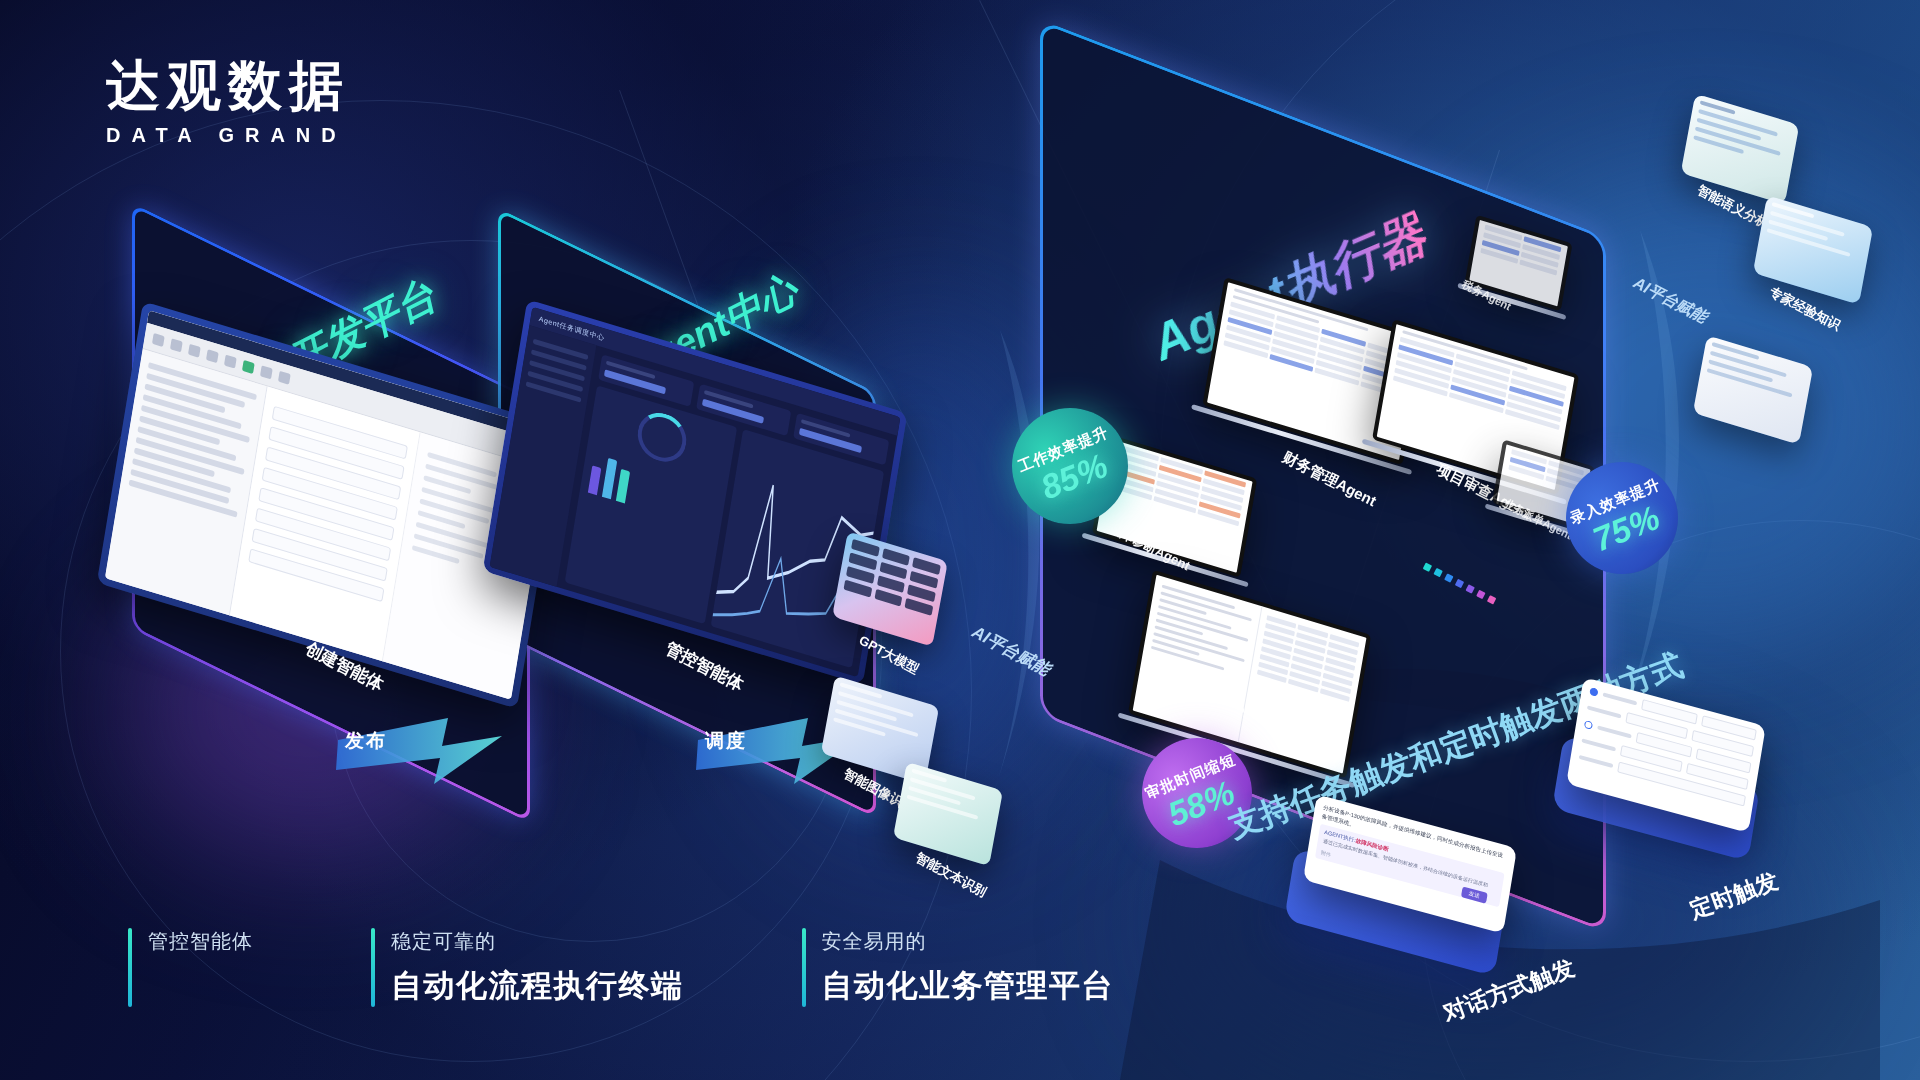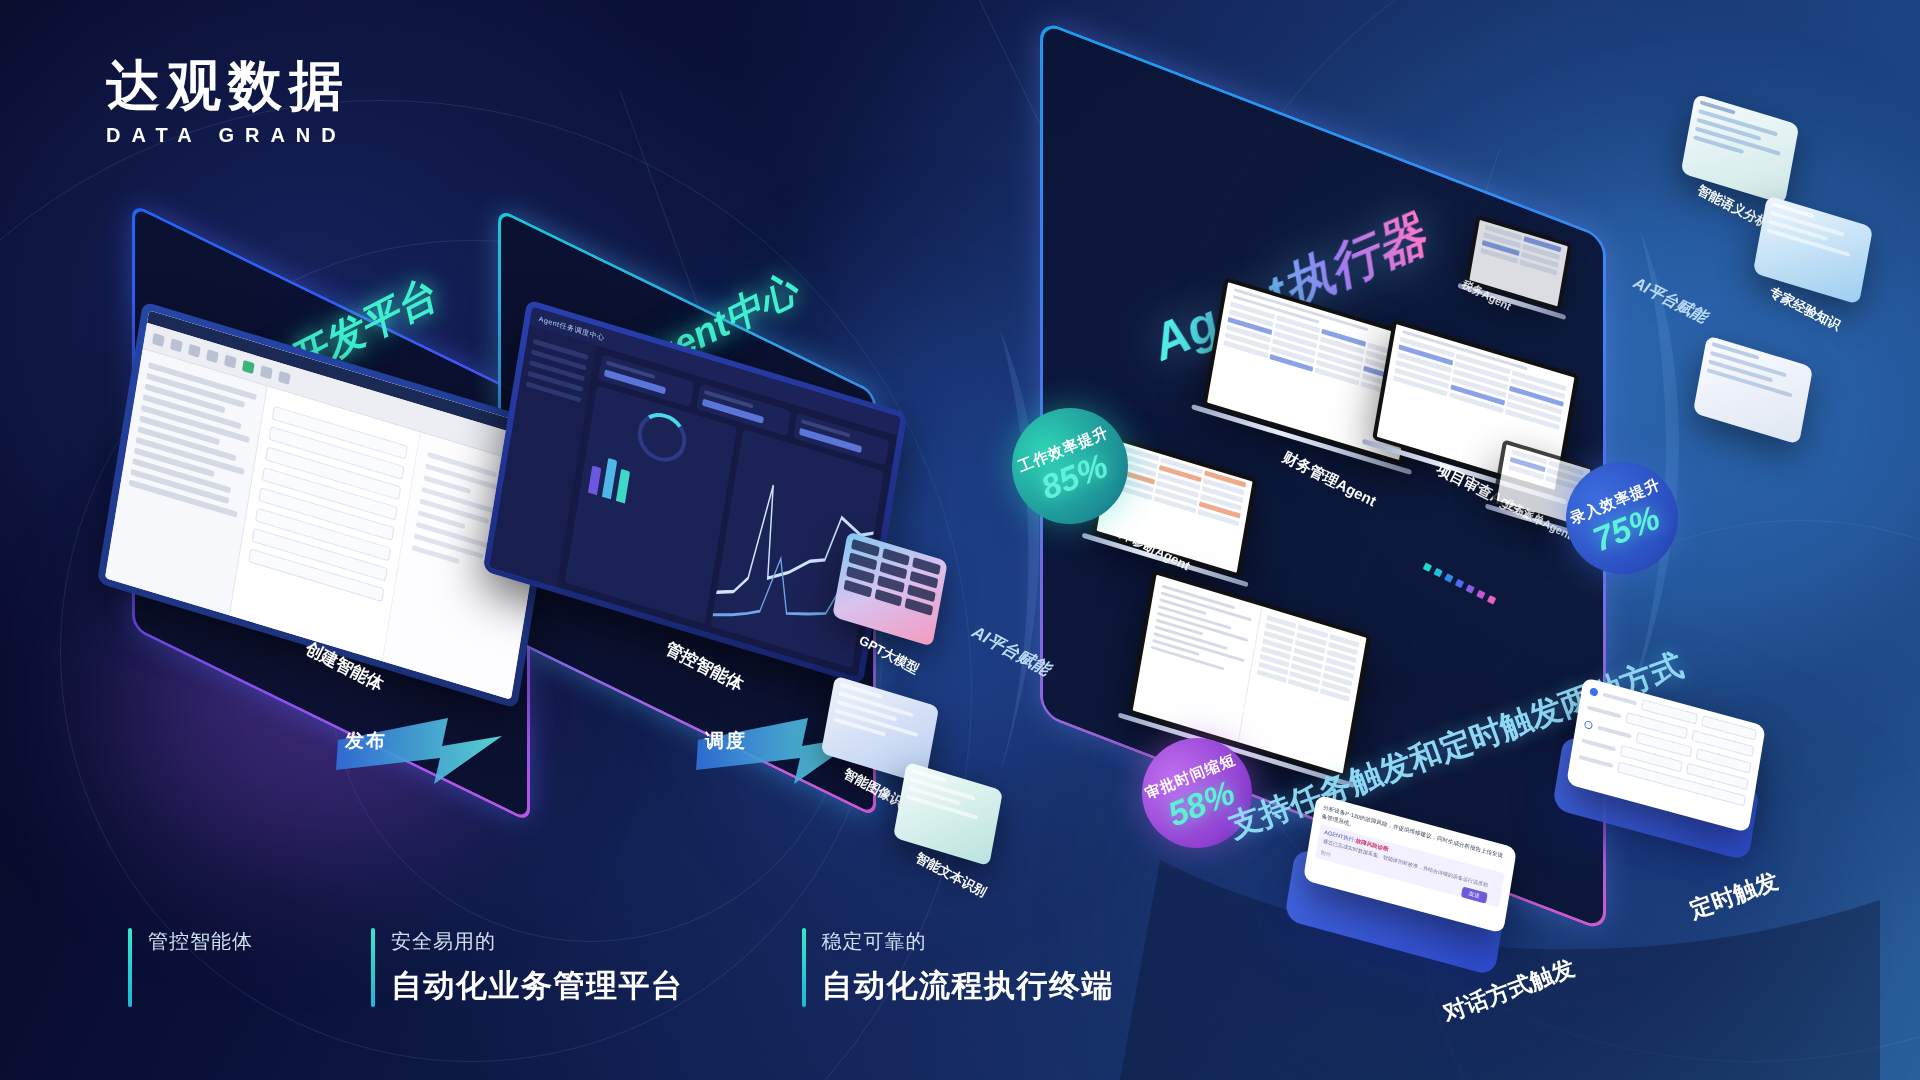--- a/index.html
+++ b/index.html
@@ -732,26 +732,26 @@
   <div id="captions">
     <div class="cap">
       <div class="capbar"></div>
       <div>
         <div class="sub">管控智能体</div>
       </div>
     </div>
     <div class="cap">
       <div class="capbar"></div>
       <div>
-        <div class="sub">安全易用的</div>
-        <div class="main">自动化业务管理平台</div>
+        <div class="sub">稳定可靠的</div>
+        <div class="main">自动化流程执行终端</div>
       </div>
     </div>
     <div class="cap">
       <div class="capbar"></div>
       <div>
-        <div class="sub">稳定可靠的</div>
-        <div class="main">自动化流程执行终端</div>
+        <div class="sub">安全易用的</div>
+        <div class="main">自动化业务管理平台</div>
       </div>
     </div>
   </div>
 
 </div>
 
 </body></html>

